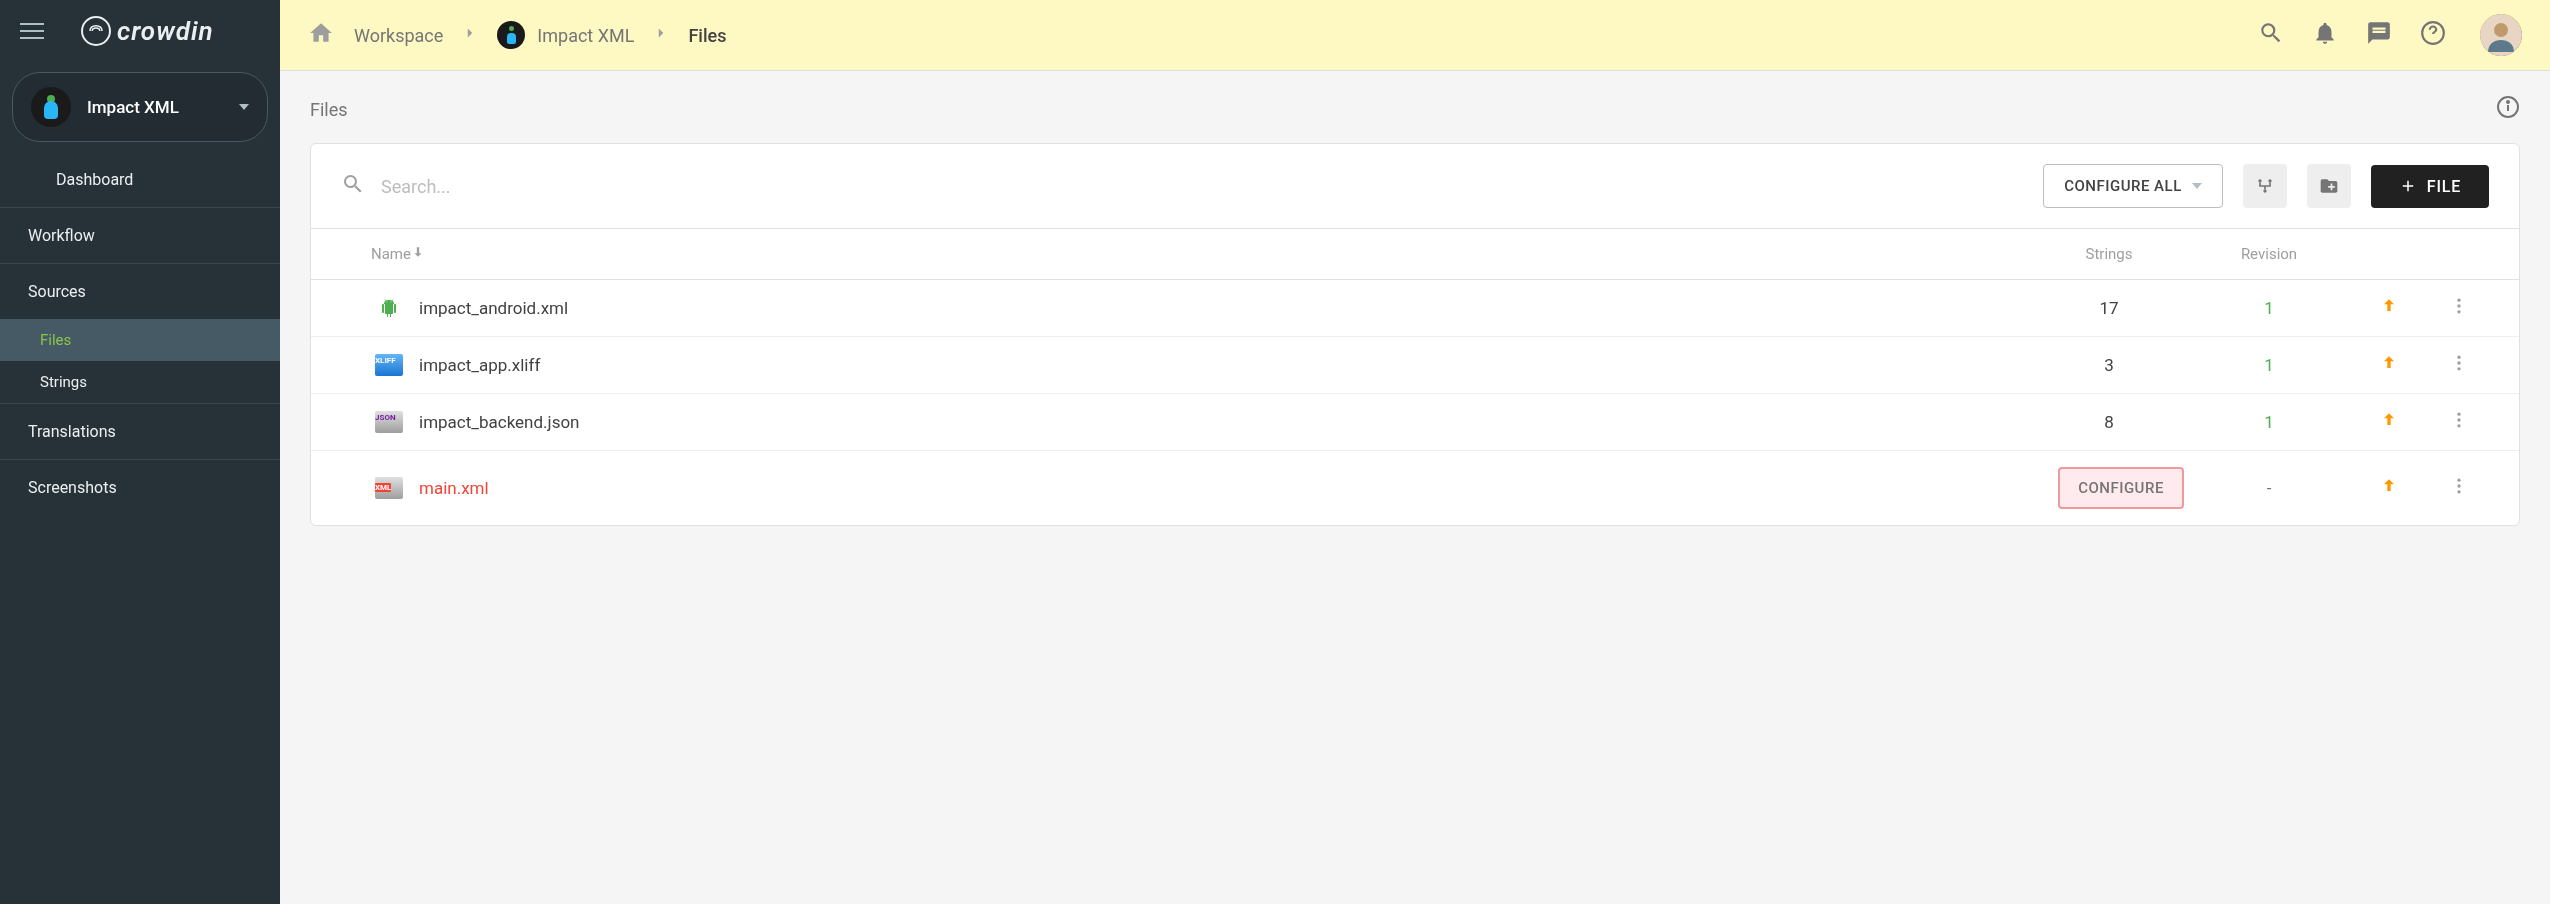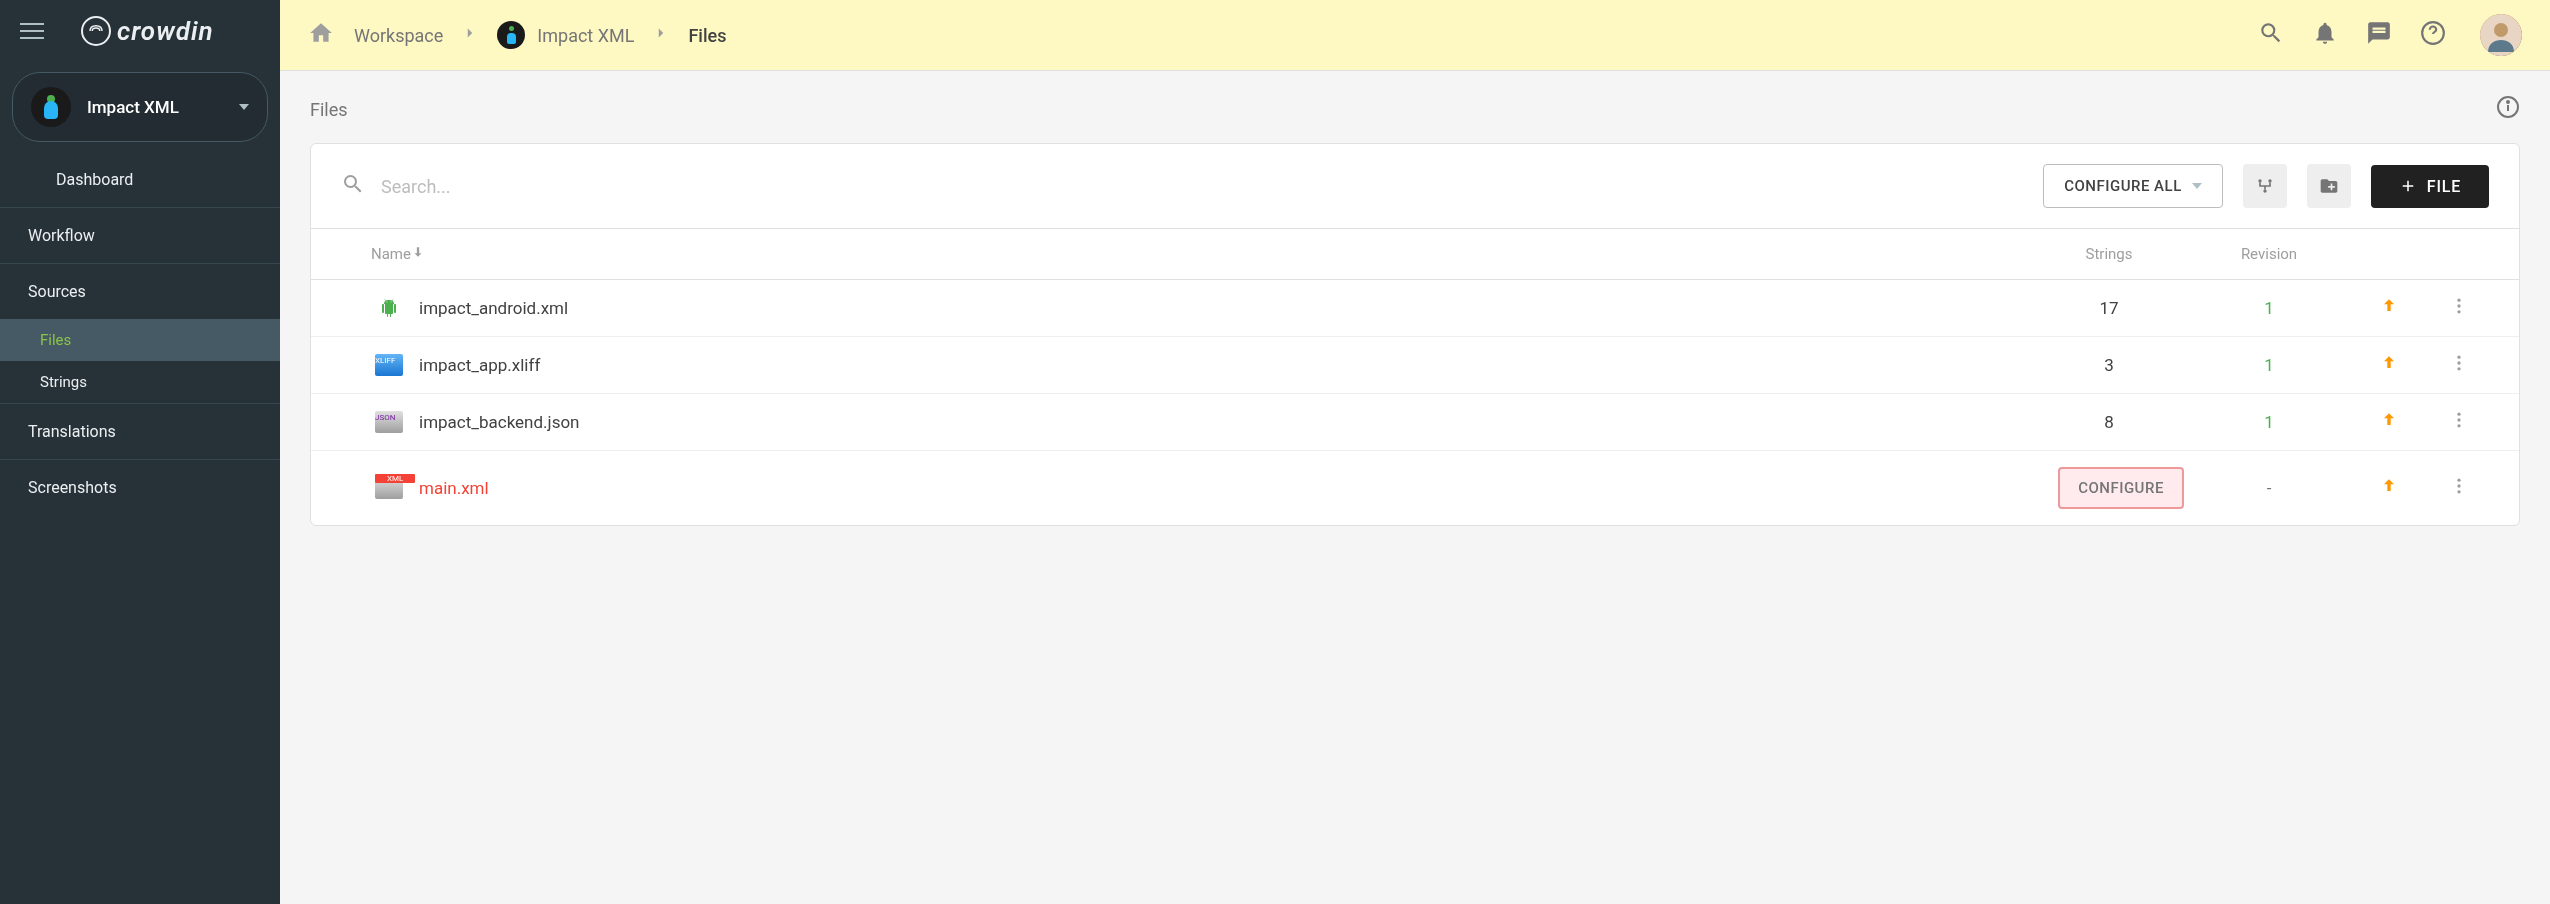--- a/index.html
+++ b/index.html
@@ -59,31 +59,31 @@
 .col-strings { width: 160px; text-align: center; }
 .col-revision { width: 160px; text-align: center; }
 .col-act { width: 80px; text-align: center; }
 .col-menu { width: 60px; text-align: center; }
 .sort-arrow { color: #9e9e9e; }
 
 .trow { display: flex; align-items: center; padding: 16px 30px; border-bottom: 1px solid #eeeeee; }
 .trow:last-child { border-bottom: none; }
 .fname { display: flex; align-items: center; gap: 12px; flex: 1; padding-left: 30px; font-size: 17px; color: #424242; }
 .fname.error { color: #f44336; }
-.ficon { width: 36px; height: 24px; display:flex;align-items:center;justify-content:center;font-size:10px;font-weight:normal;}
+.ficon { width: 36px; height: 24px; display:flex;align-items:center;justify-content:center;font-size:10px;font-weight:bold;}
 .strings-cell { width: 160px; text-align: center; font-size: 17px; color: #424242; }
 .revision-cell { width: 160px; text-align: center; font-size: 17px; color: #4caf50; }
 .upload-cell { width: 80px; text-align: center; color: #ff9800; }
 .menu-cell { width: 60px; text-align: center; color: #9e9e9e; cursor: pointer; }
 .configure-btn { background: #ffebee; border: 2px solid #ef9a9a; color: #757575; padding: 10px 18px; border-radius: 4px; font-size: 15px; font-weight: 500; letter-spacing: 0.5px; cursor: pointer; margin-left: 24px; }
 .configure-wrap { width: 160px; display:flex; justify-content:center;}
 .ficon-xliff{background:linear-gradient(#64b5f6,#1976d2);color:#fff;border-radius:2px;width:28px;height:22px;padding-top:2px;font-size:8px;}
 .ficon-json{background:linear-gradient(#e0e0e0,#9e9e9e);color:#7b1fa2;border-radius:2px;width:28px;height:22px;padding-top:2px;font-size:8px;}
 .ficon-xml{background:linear-gradient(#e0e0e0,#9e9e9e);border-radius:2px;width:28px;height:22px;padding-top:2px;font-size:8px;position:relative;}
-.ficon-xml span{background:#f44336;color:#fff;padding:0 12px;border-radius:1px;position:absolute;bottom:16px;left:0;}
+.ficon-xml span{background:#f44336;color:#fff;padding:0 0;border-radius:1px;position:absolute;bottom:7px;left:0;}
 </style>
 </head>
 <body>
 
 <div class="app">
   <aside class="sidebar">
     <div class="sidebar-top">
       <div class="hamburger">
         <span></span>
           <span></span>

